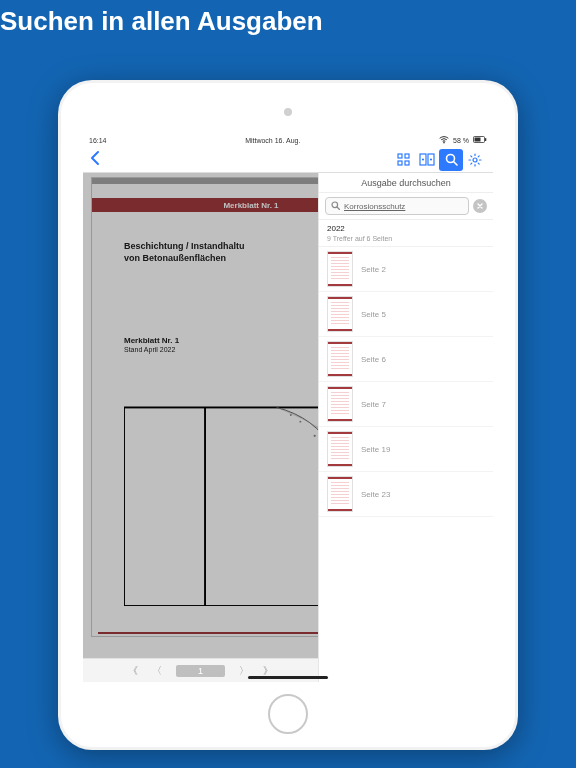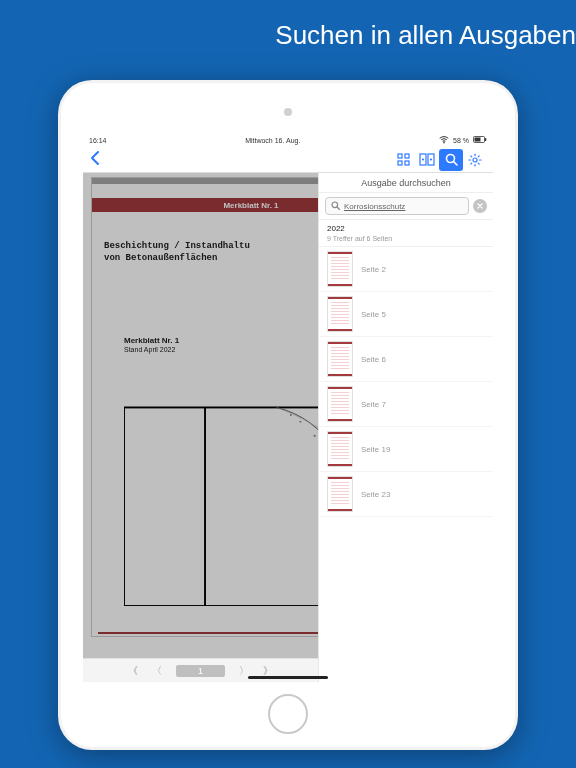--- a/index.html
+++ b/index.html
@@ -3,23 +3,23 @@
 <meta charset="utf-8">
 <style>
   * { box-sizing: border-box; margin: 0; padding: 0; }
   body {
     width: 576px; height: 768px;
     background: #1365b3;
     font-family: -apple-system, "Segoe UI", sans-serif;
     position: relative; overflow: hidden;
   }
   .headline {
-    text-align: right; color: #fff;
-    font-size: 26px; font-weight: 400;
-    padding: 20px 0 18px;
+    text-align: left; color: #fff;
+    font-size: 26px; font-weight: 700;
+    padding: 6px 0 18px;
   }
   .tablet {
     position: absolute;
     left: 50%; transform: translateX(-50%);
     top: 80px;
     width: 460px; height: 670px;
     background: #f2f2f2;
     border-radius: 34px;
     box-shadow: 0 6px 30px rgba(0,0,0,.35);
   }
@@ -73,23 +73,22 @@
     position: absolute; left: 8px; top: 4px; width: 320px; height: 460px;
     background: #fff; border: 1px solid #ccc;
   }
   .doc-topbar { height: 6px; background: #a7a7a7; }
   .doc-redbar {
     margin-top: 14px; height: 14px; background: #a33a3d;
     display: flex; align-items: center; justify-content: center;
     color: #fff; font-size: 8px; font-weight: 600;
   }
   .doc-title {
-    margin: 28px 0 0 12px; font-size: 9px; font-weight: 700; color: #222;
+    margin: 28px 0 0 32px; font-size: 9px; font-weight: 700; color: #222;
     line-height: 1.35;
-    font-family: Liberation Mono, monospace;
   }
   .doc-mid {
     margin: 72px 0 0 32px; font-size: 8px; font-weight: 700; color: #222;
   }
   .doc-sub {
     margin: 1px 0 0 32px; font-size: 7px; color: #222;
   }
   .doc-figure {
     position: absolute; left: 32px; top: 220px; right: 0; bottom: 30px;
   }

